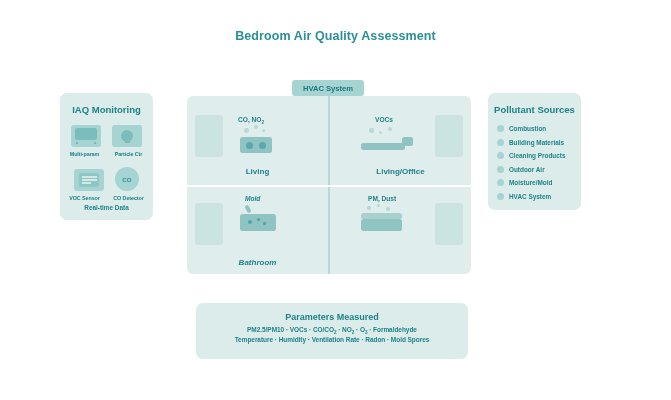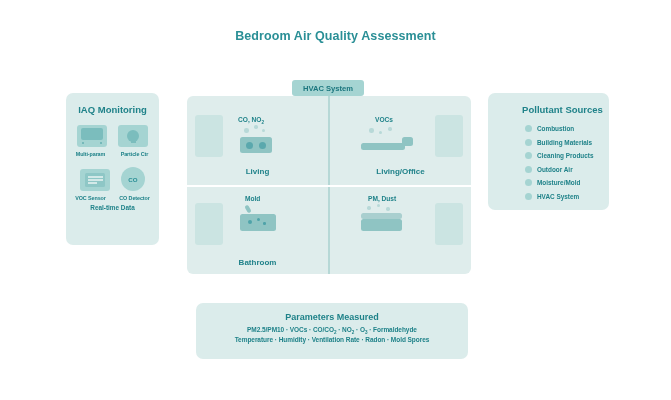--- a/index.html
+++ b/index.html
@@ -36,24 +36,24 @@
   }
   .panel-title {
     text-align: center;
     font-size: 9.5px;
     font-weight: bold;
     color: #1f8289;
   }
 
   
   #iaq-panel {
-    left: 66px;
+    left: 60px;
     top: 93px;
     width: 93px;
-    height: 152px;
+    height: 127px;
   }
   #iaq-panel .panel-title {
     margin-top: 11px;
     font-size: 9.5px;
   }
   .device-row {
     display: flex;
     justify-content: center;
     align-items: flex-end;
     gap: 11px;
@@ -149,21 +149,20 @@
     color: #1f8289;
     margin-top: 3px;
   }
 
   
   #sources-panel {
     left: 488px;
     top: 93px;
     width: 93px;
     height: 117px;
-    padding-left: 28px;
   }
   #sources-panel .panel-title {
     margin-top: 11px;
   }
   .source-list {
     margin-top: 7px;
     padding-left: 9px;
   }
   .source-item {
     display: flex;
@@ -210,21 +209,21 @@
     height: 2px;
     background: #ffffff;
   }
   .room {
     position: absolute;
     width: 141px;
     height: 89px;
   }
   .room-kitchen   { left: 0;     top: 0;  }
   .room-living    { left: 143px; top: 0; border-radius: 24px;  }
-  .room-bathroom  { left: 0;     top: 91px; }
+  .room-bathroom  { left: 0;     top: 91px; font-style: italic; }
   .room-bedroom   { left: 143px; top: 91px; }
   .room-label {
     position: absolute;
     bottom: 9px;
     width: 100%;
     text-align: center;
     font-size: 8px;
     font-weight: bold;
     color: #20828a;
   }

